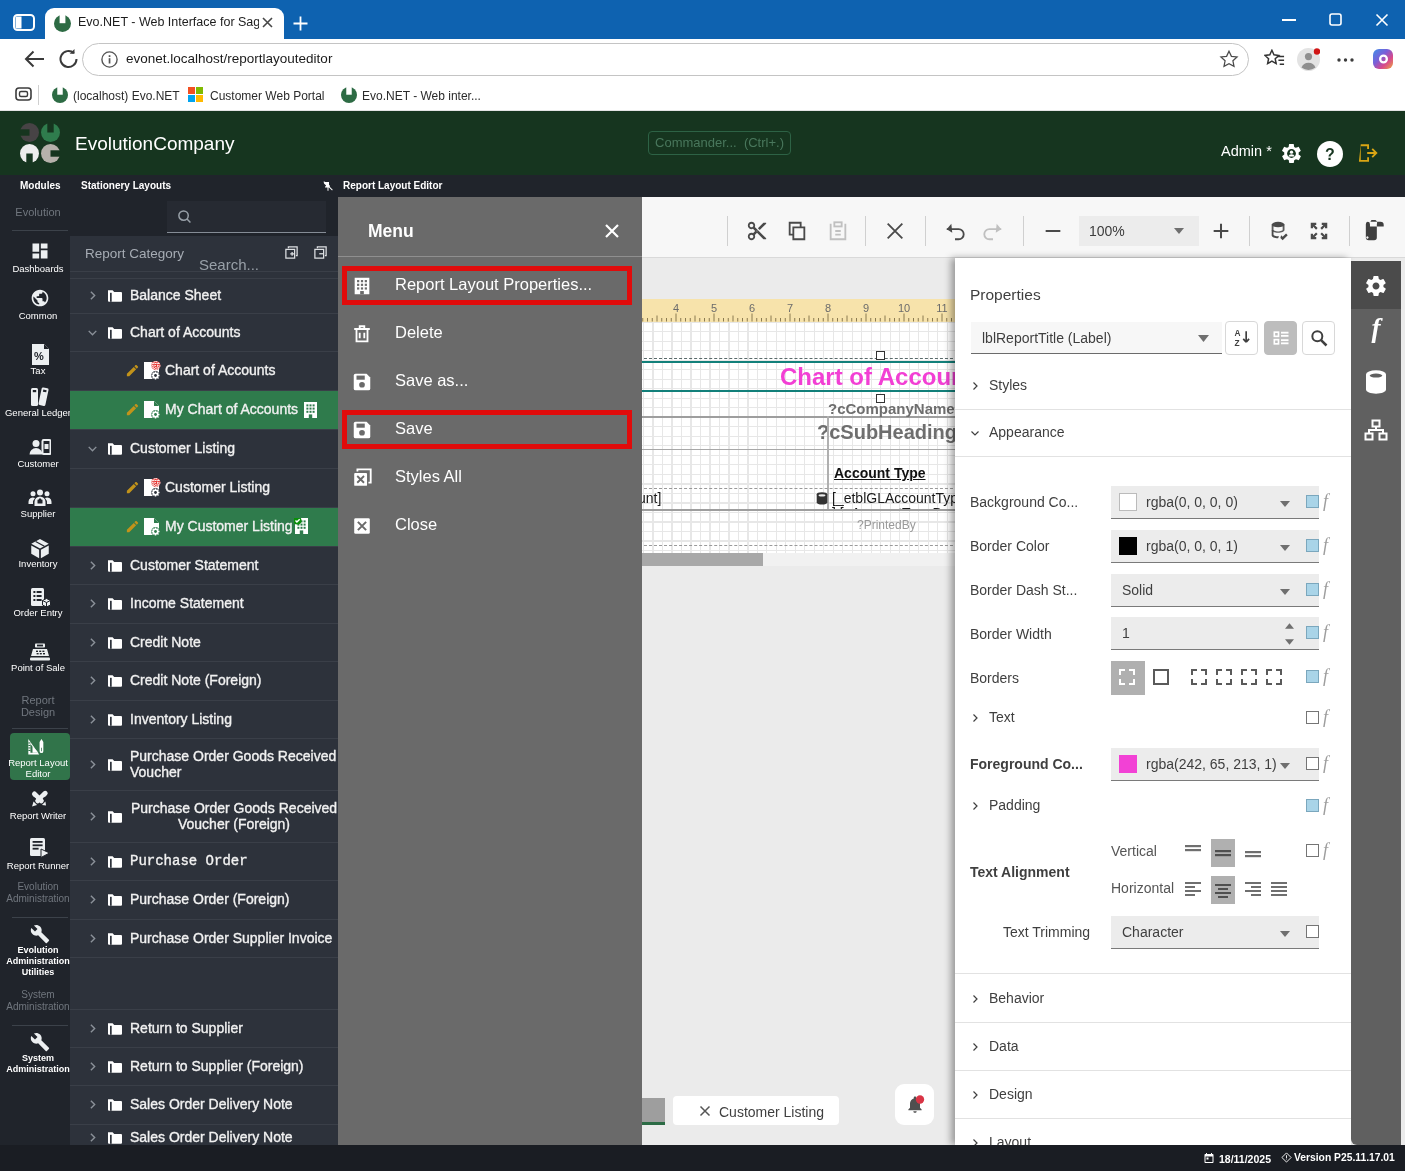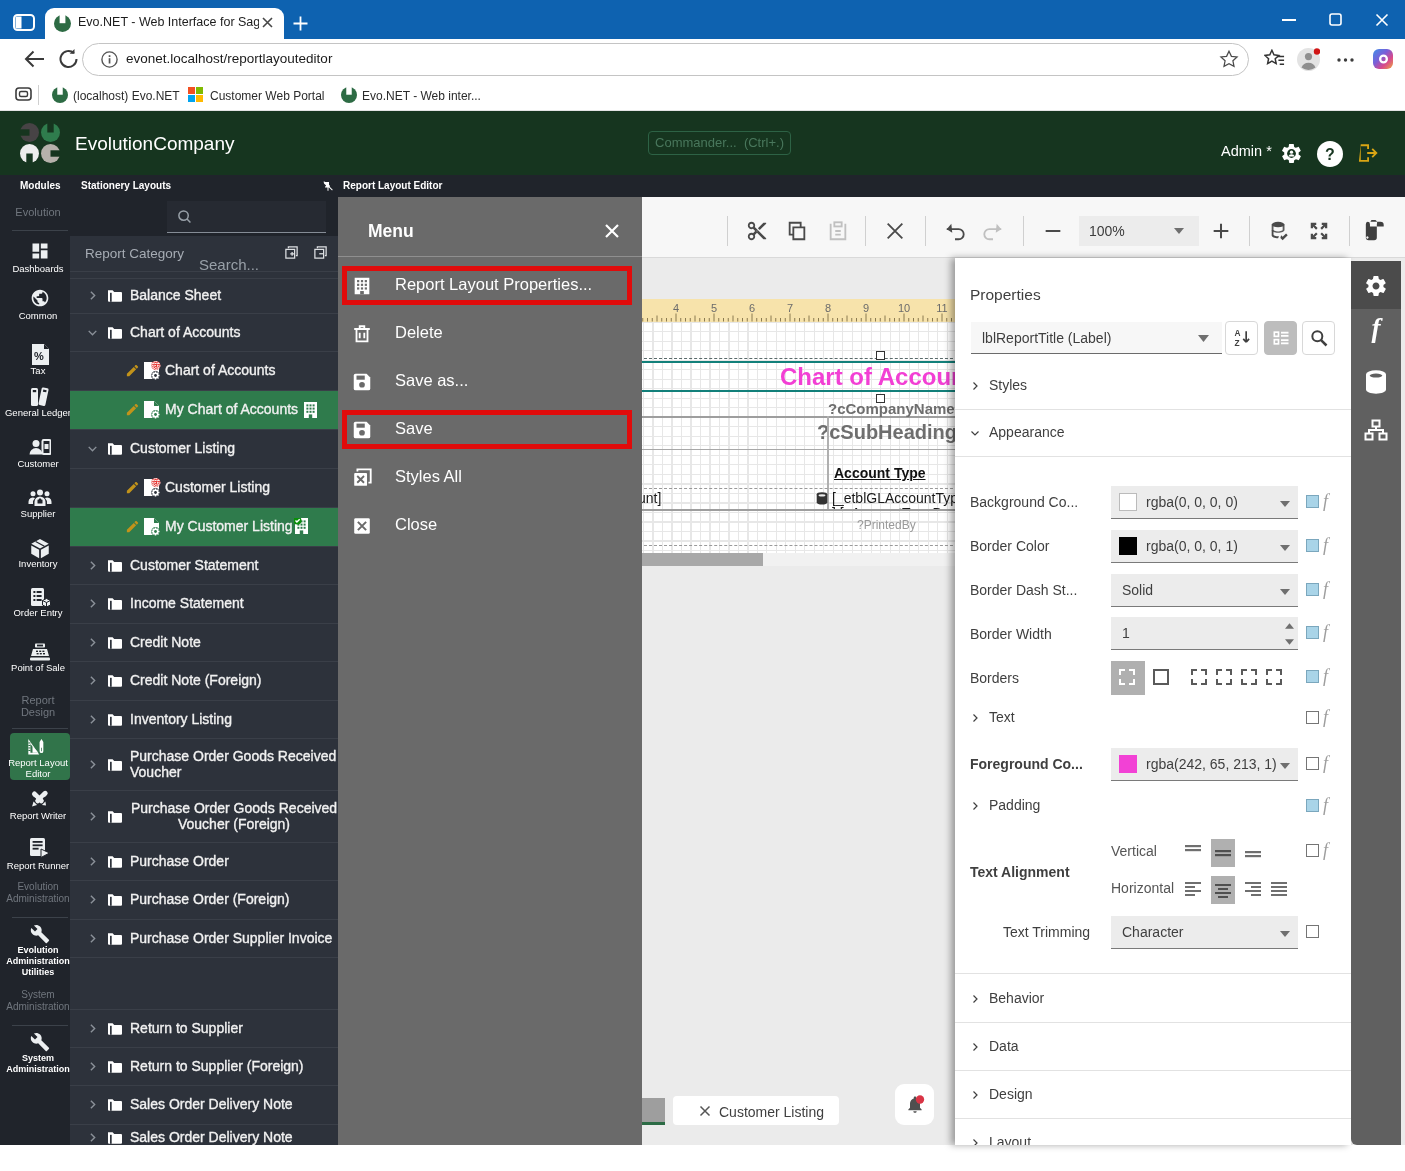--- a/index.html
+++ b/index.html
@@ -15,21 +15,21 @@
   .tchev { width:13px; height:13px; margin-left:16px; flex:none; }
   .tfold { width:16px; height:13px; margin-left:8px; flex:none; }
   .tpen { width:15px; height:15px; margin-left:55px; flex:none; }
   .tdoc { width:18px; height:19px; margin-left:3px; flex:none; }
   .trow.child span { margin-left:4px; }
   .tsep { top:19px; width:1px; height:30px; background:#d0d0d0; }
   .tbi { top:23px; width:22px; height:22px; }
   .pbtn { top:63px; width:33px; height:34px; background:#fff; border:1px solid #d8d8d8; border-radius:4px;
     display:flex; align-items:center; justify-content:center; }
   .pdiv { left:0; width:396px; height:1px; background:#e2e2e2; }
-  .pfield { left:156px; width:187px; height:33px; background:#ececec; border-bottom:1px solid #7a7a7a;
+  .pfield { left:156px; width:208px; height:33px; background:#ececec; border-bottom:1px solid #7a7a7a;
     display:flex; align-items:center; font-size:14px; color:#3f3f3f; }
   .pfield span { margin-left:11px; }
   .pfield .sw { width:18px; height:18px; margin-left:8px; flex:none; }
   .pfield .sw + span { margin-left:9px; }
   .pcaret { left:325px; }
   .pcb { left:351px; width:13px; height:13px; border:1px solid #757575; background:#fff; }
   .pcb.cbon { background:#a9d4e8; border-color:#7ba7bd; }
   .pf { left:368px; font-family:'Liberation Serif',serif; font-style:italic; font-size:18px; color:#9e9e9e; }
   .ali { }
   .mi { left:13px; width:22px; height:22px; }
@@ -639,21 +639,21 @@
   <div class="trow" style="top:593px;height:52px;text-align:center;">
         <svg class="tchev" viewBox="0 0 24 24">
           <path d="M9 5 l7 7 -7 7" stroke="#8b9199" stroke-width="2.6" fill="none"></path>
         </svg>
         <svg class="tfold" viewBox="0 0 16 13">
           <path fill="#fff" d="M1 1.2 h4.6 l1.6 1.9 H14 a1 1 0 0 1 1 1 v7.7 a1 1 0 0 1 -1 1 H2 a1 1 0 0 1 -1 -1 z"></path>
           <rect x="3" y="3.8" width="1.7" height="9" fill="#2d323b"></rect>
         </svg>
         <span>Purchase Order Goods Received Voucher (Foreign)</span>
       </div>
-  <div class="trow" style="top:645px;height:38px;">
+  <div class="trow" style="top:645px;height:38px;font-family:Liberation Mono, monospace;">
         <svg class="tchev" viewBox="0 0 24 24">
           <path d="M9 5 l7 7 -7 7" stroke="#8b9199" stroke-width="2.6" fill="none"></path>
         </svg>
         <svg class="tfold" viewBox="0 0 16 13">
           <path fill="#fff" d="M1 1.2 h4.6 l1.6 1.9 H14 a1 1 0 0 1 1 1 v7.7 a1 1 0 0 1 -1 1 H2 a1 1 0 0 1 -1 -1 z"></path>
           <rect x="3" y="3.8" width="1.7" height="9" fill="#2d323b"></rect>
         </svg>
         <span>Purchase Order</span>
       </div>
   <div class="trow" style="top:683px;height:39px;">
@@ -1292,14 +1292,26 @@
         <path d="M6.8 9.8 L14.2 17.2 M14.2 9.8 L6.8 17.2" stroke="#6a6a6a" stroke-width="2"></path>
       </svg>
   <div class="abs mt" style="top:270px;">Styles All</div>
   <svg class="abs mi" style="top:318px;" viewBox="0 0 24 24">
         <rect x="3.5" y="3.5" width="17" height="17" fill="#fff" rx="1.5"></rect>
         <path d="M7.5 7.5 L16.5 16.5 M16.5 7.5 L7.5 16.5" stroke="#6a6a6a" stroke-width="2.2"></path>
       </svg>
   <div class="abs mt" style="top:318px;">Close</div>
 </div>
 
-
+<div class="abs" id="statusbar" style="left:0;top:1145px;width:1405px;height:26px;background:#1a1d23;color:#fff;">
+  <svg class="abs" style="left:1203px;top:7px;" width="12" height="12" viewBox="0 0 24 24">
+        <path fill="#fff" d="M19 4 h-1 V2 h-2 v2 H8 V2 H6 v2 H5 C3.9 4 3 4.9 3 6 v14 c0 1.1 .9 2 2 2 h14 c1.1 0 2 -.9 2 -2 V6 c0 -1.1 -.9 -2 -2 -2 z M19 20 H5 V9 h14 z"></path>
+        <rect x="7" y="11" width="4" height="4" fill="#fff"></rect>
+      </svg>
+  <div class="abs" style="left:1219px;top:7.5px;font-size:10.5px;font-weight:bold;">18/11/2025</div>
+  <svg class="abs" style="left:1281px;top:7px;" width="11" height="11" viewBox="0 0 24 24">
+        <path fill="none" stroke="#fff" stroke-width="2" d="M12 2 L22 12 L12 22 L2 12 z"></path>
+        <path d="M12 7 v7 M12 16.5 v1" stroke="#fff" stroke-width="2"></path>
+      </svg>
+  <div class="abs" style="left:1294px;top:7px;font-size:10.3px;font-weight:bold;">Version P25.11.17.01</div>
 </div>
 
+</div>
+
 </body></html>

